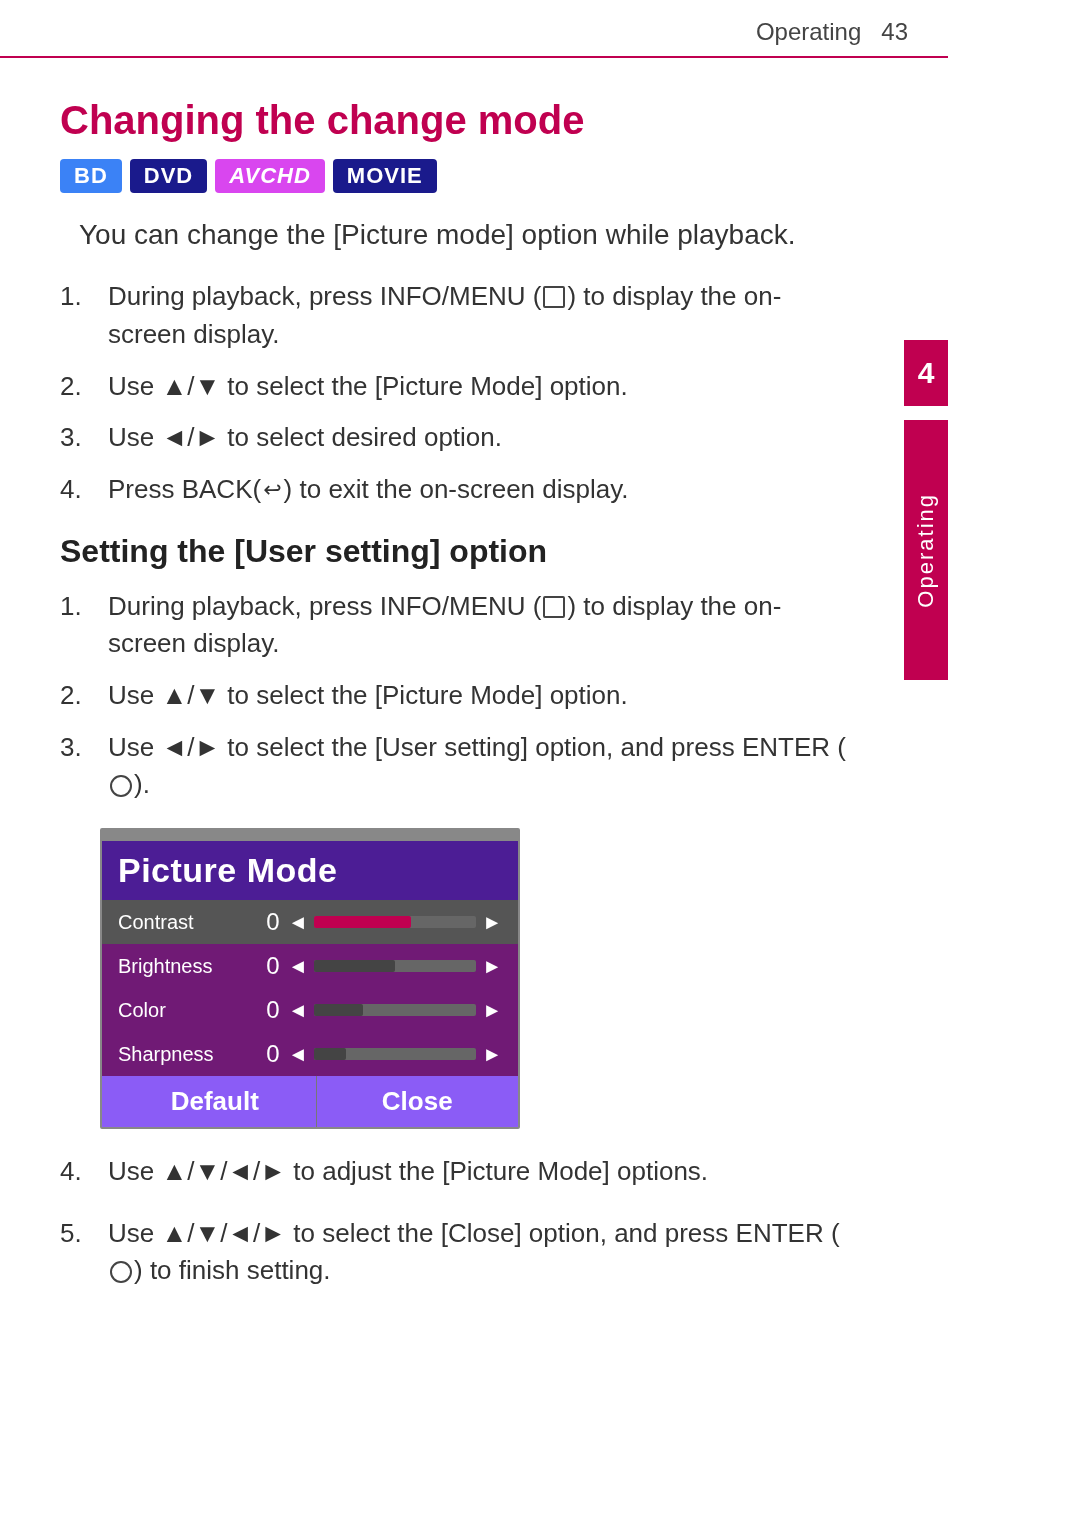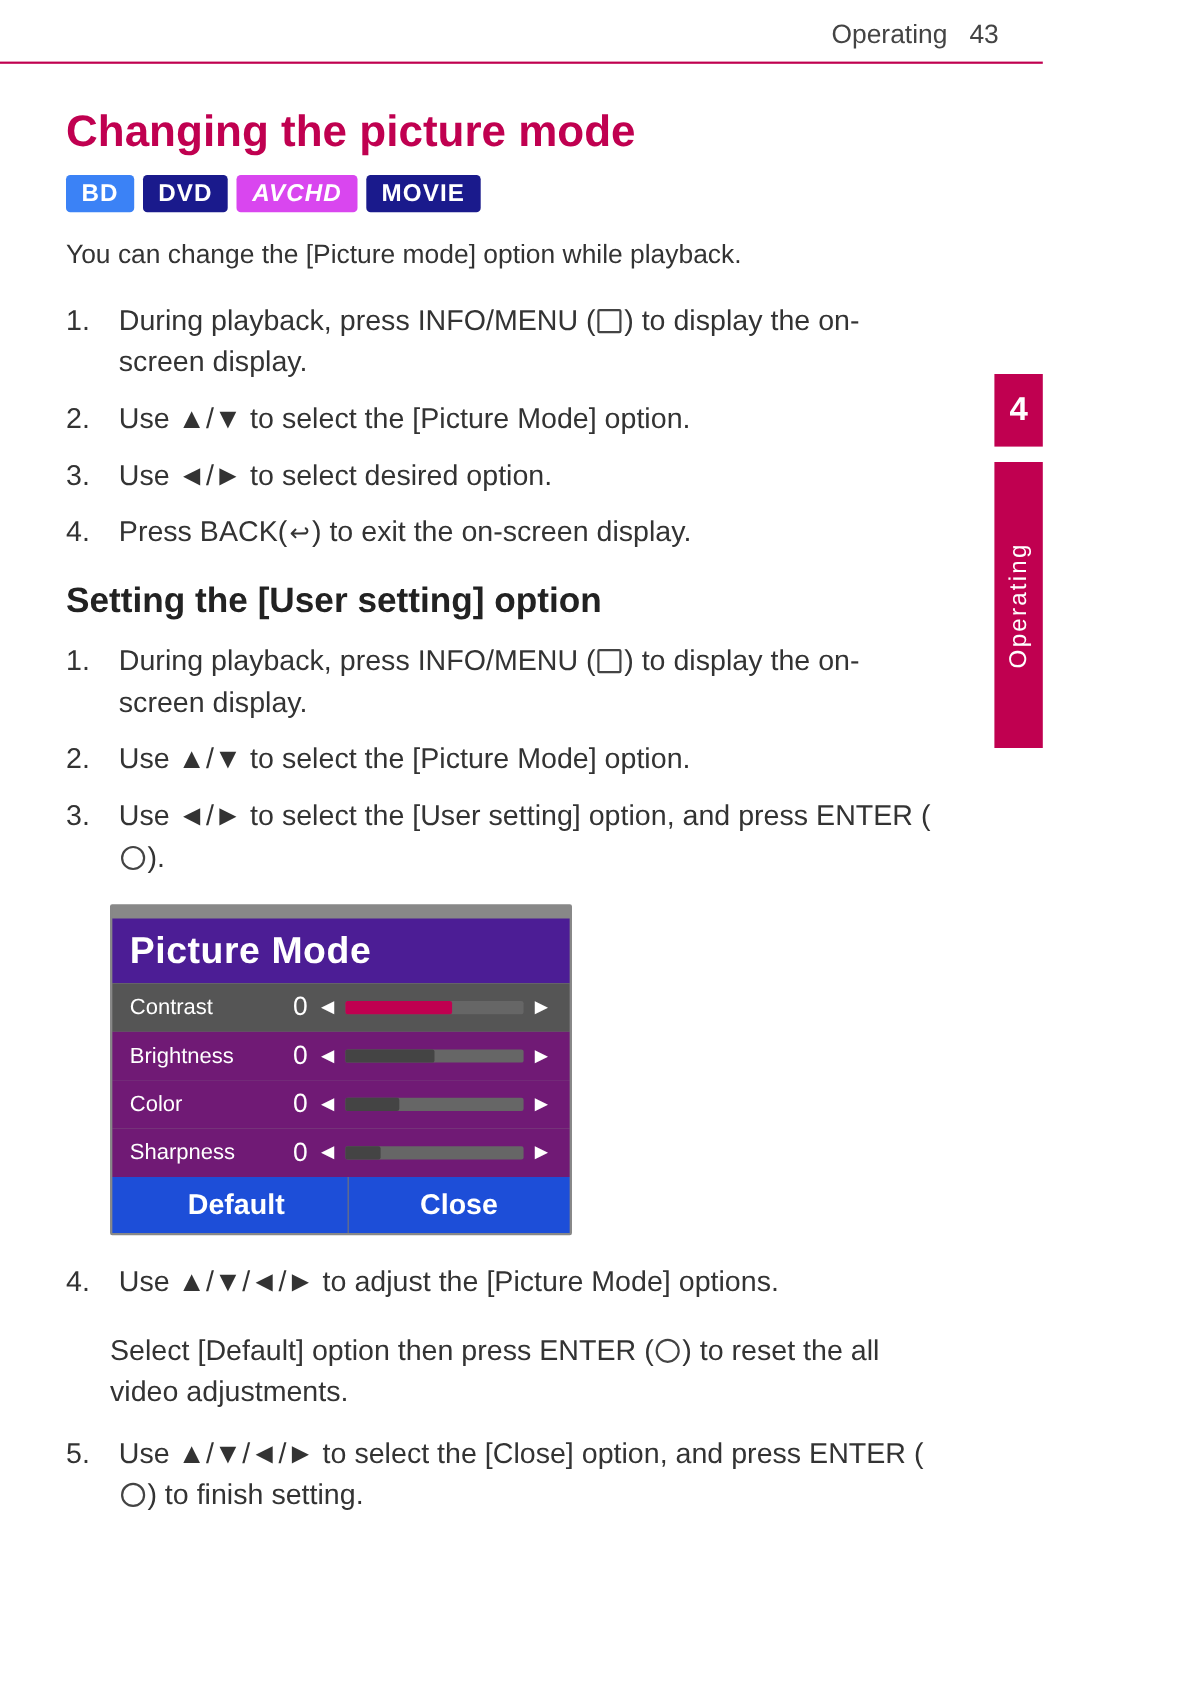--- a/index.html
+++ b/index.html
@@ -104,24 +104,25 @@
       letter-spacing: 1px;
     }
 
     .badge-bd { background: #3b82f6; }
     .badge-dvd { background: #1a1a8c; }
     .badge-avchd { background: #d946ef; font-style: italic; }
     .badge-movie { background: #1a1a8c; }
 
     
     .intro-text {
-      font-size: 24px;
+      font-size: 28px;
       color: #333;
       margin-bottom: 24px;
       line-height: 1.4;
+      margin-left: 19px;
     }
 
     
     .step-list {
       list-style: none;
       padding: 0;
       margin: 0 0 24px 0;
     }
 
     .step-list li {
@@ -232,21 +233,21 @@
       border-radius: 2px;
     }
 
     .slider-bar-fill.dark {
       background: #444;
     }
 
     
     .dialog-footer {
       display: flex;
-      background: #1d4ed8;
+      background: #8b5cf6;
       padding-left: 12px;
     }
 
     .dialog-footer-btn {
       flex: 1;
       padding: 10px 0;
       text-align: center;
       color: #fff;
       font-size: 26px;
       font-weight: bold;
@@ -318,21 +319,21 @@
   <div class="chapter-number">
     <span>4</span>
   </div>
 
   <div class="right-sidebar">
     <span class="right-sidebar-text">Operating</span>
   </div>
 
   <div class="main-content">
 
-    <h1 class="page-title">Changing the picture mode</h1>
+    <h1 class="page-title">Changing the change mode</h1>
 
     <div class="badge-row">
       <span class="badge badge-bd">BD</span>
       <span class="badge badge-dvd">DVD</span>
       <span class="badge badge-avchd">AVCHD</span>
       <span class="badge badge-movie">MOVIE</span>
     </div>
 
     <p class="intro-text">You can change the [Picture mode] option while playback.</p>
 
@@ -440,23 +441,20 @@
 
     <div class="post-dialog-steps">
       <ol class="step-list">
         <li>
           <span class="step-num">4.</span>
           <span class="step-text">
             Use ▲/▼/◄/► to adjust the [Picture Mode] options.
           </span>
         </li>
       </ol>
-      <p class="step-note">
-        Select [Default] option then press ENTER (<span class="enter-icon"></span>) to reset the all video adjustments.
-      </p>
       <ol class="step-list" style="margin-top:18px;">
         <li>
           <span class="step-num">5.</span>
           <span class="step-text">
             Use ▲/▼/◄/► to select the [Close] option, and press ENTER (<span class="enter-icon"></span>) to finish setting.
           </span>
         </li>
       </ol>
     </div>
 

